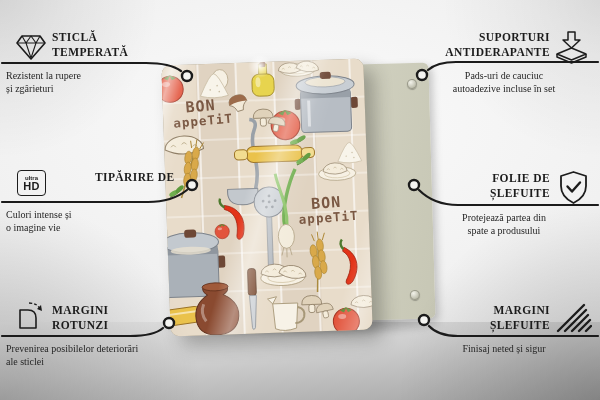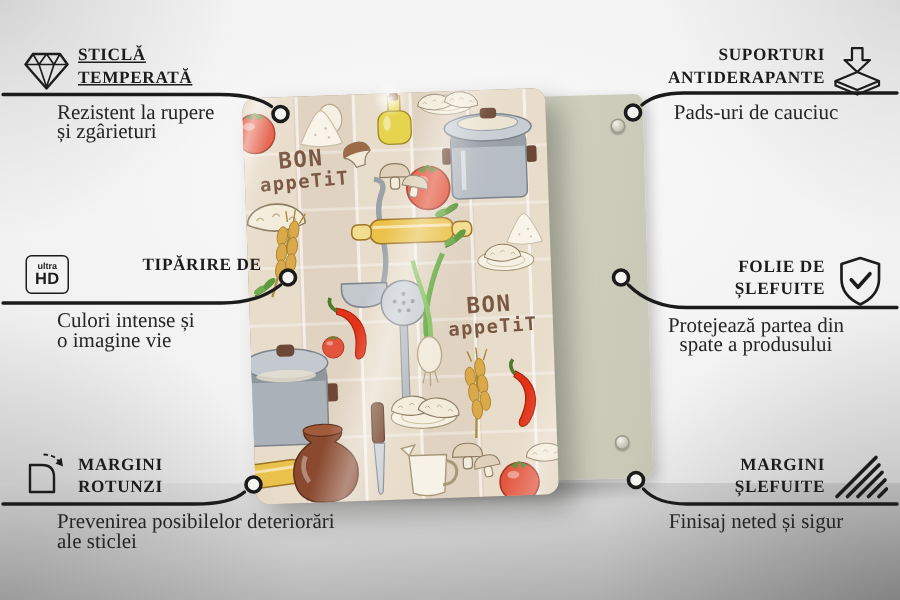--- a/index.html
+++ b/index.html
@@ -37,21 +37,21 @@
   .vignette{inset:0;z-index:5;pointer-events:none;
     background:
       radial-gradient(circle at 0% 0%, rgba(0,0,0,.10), transparent 22%),
       radial-gradient(circle at 100% 0%, rgba(0,0,0,.08), transparent 22%),
       radial-gradient(circle at 0% 100%, rgba(0,0,0,.20), transparent 28%),
       radial-gradient(circle at 100% 100%, rgba(0,0,0,.20), transparent 28%);}
   
   .connectors{left:0;top:0;width:600px;height:400px;z-index:6;pointer-events:none;}
   .co-title{position:absolute;z-index:7;font-weight:bold;font-size:11.5px;line-height:15px;
     letter-spacing:.4px;color:#1c1c1c;white-space:nowrap;}
-  .co-desc{position:absolute;z-index:7;font-size:14px;line-height:13px;color:#262626;white-space:nowrap;margin-left:32px;}
+  .co-desc{position:absolute;z-index:7;font-size:10px;line-height:13px;color:#262626;white-space:nowrap;}
   .co-icon{position:absolute;z-index:7;}
   .r-align{text-align:right;}
   .c-align{text-align:center;}
   .hdbox{width:27px;height:24px;border:1.7px solid #1c1c1c;border-radius:4px;
     display:flex;flex-direction:column;align-items:center;justify-content:center;
     font-family:"Liberation Sans",sans-serif;color:#1c1c1c;background:transparent;}
   .hd-top{font-size:6px;font-weight:bold;line-height:6px;}
   .hd-bot{font-size:11px;font-weight:bold;line-height:11px;letter-spacing:.3px;}
 </style>
 </head>
@@ -265,21 +265,21 @@
 
 <div>
   <span class="co-icon" style="left:16px;top:34px;">
     <svg width="30" height="27" viewBox="0 0 30 27">
       <g fill="none" stroke="#1c1c1c" stroke-linejoin="round">
         <path d="M6 2 H24 L29 9 L15 25 L1 9 Z" stroke-width="1.6"></path>
         <path d="M1 9 H29 M10 9 L15 24 L20 9 M6 2 L10 9 L15 2 L20 9 L24 2" stroke-width="1.1"></path>
       </g>
     </svg>
   </span>
-  <div class="co-title" style="left:52px;top:30px;text-decoration:underline;">
+  <div class="co-title" style="left:52px;top:30px;">
     <span>STICLĂ</span><br>
     <span>TEMPERATĂ</span>
   </div>
   <div class="co-desc" style="left:6px;top:69px;">
     <span>Rezistent la rupere</span><br>
     <span>și zgârieturi</span>
   </div>
 </div>
 
 <div>
@@ -325,20 +325,21 @@
         <path d="M4 23 v3 L18.5 32 L33 26 V23"></path>
       </g>
     </svg>
   </span>
   <div class="co-title r-align" style="right:50px;top:30px;">
     <span>SUPORTURI</span><br>
     <span>ANTIDERAPANTE</span>
   </div>
   <div class="co-desc c-align" style="right:8px;top:69px;width:176px;">
     <span>Pads-uri de cauciuc</span><br>
+    <span>autoadezive incluse în set</span>
   </div>
 </div>
 
 <div>
   <span class="co-icon" style="right:10px;top:170px;">
     <svg width="33" height="35" viewBox="0 0 33 35">
       <path d="M16.5 2 L29 6 V16 Q29 27 16.5 33 Q4 27 4 16 V6 Z" fill="none" stroke="#1c1c1c" stroke-width="1.8" stroke-linejoin="round"></path>
       <path d="M10.5 16.5 l4.5 5 L23 12.5" fill="none" stroke="#1c1c1c" stroke-width="2.4" stroke-linecap="round" stroke-linejoin="round"></path>
     </svg>
   </span>

